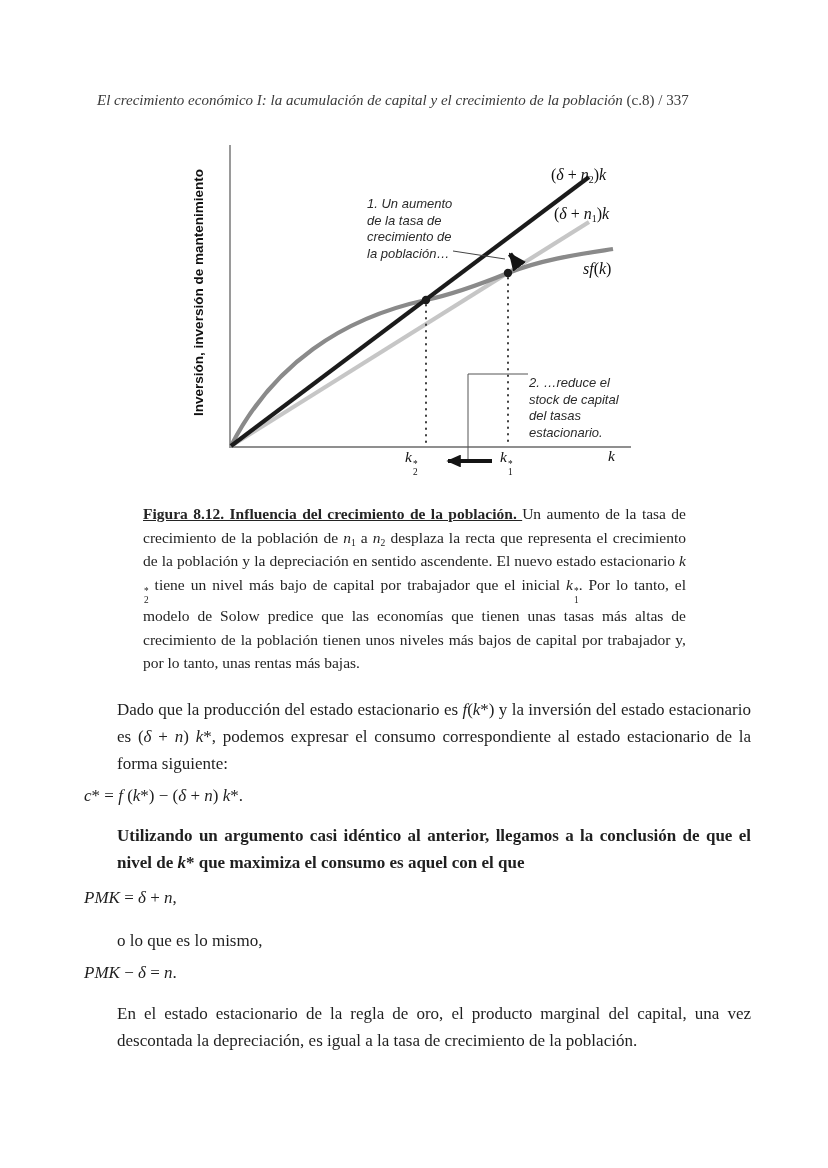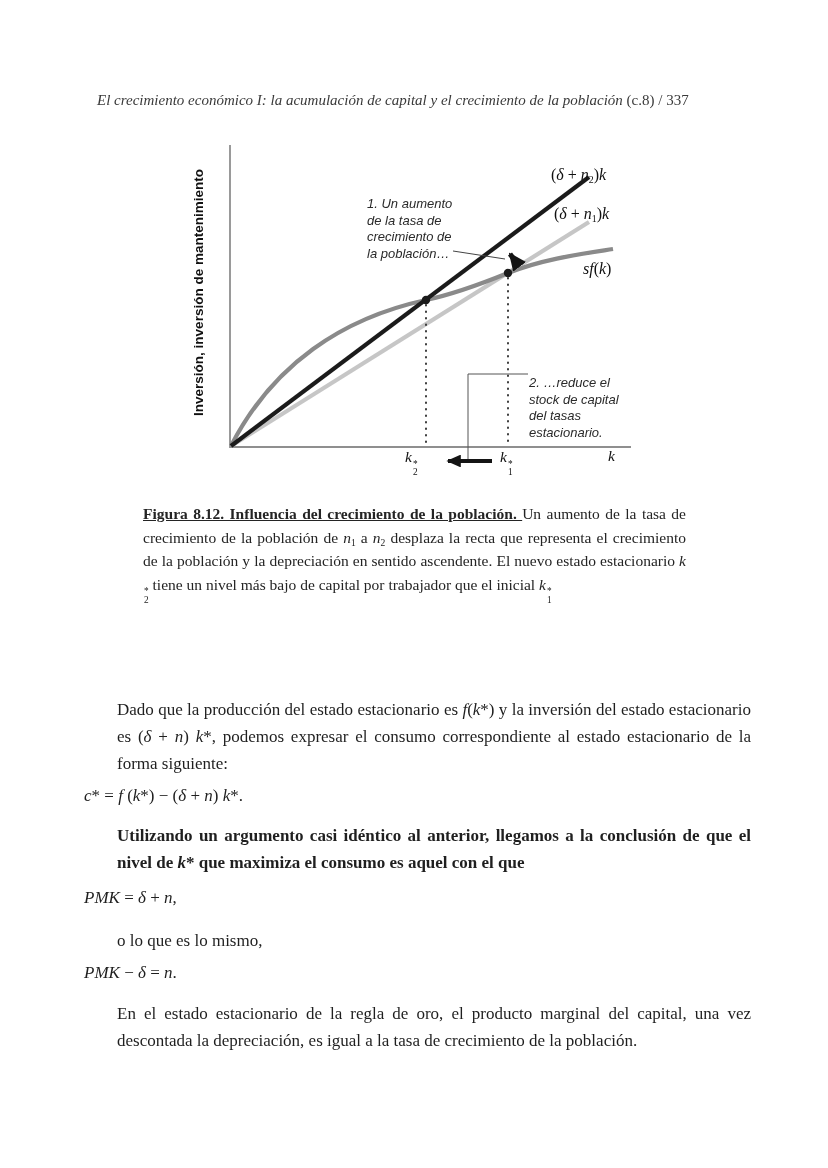--- a/index.html
+++ b/index.html
@@ -110,21 +110,21 @@
     <div>estacionario.</div>
   </div>
 </div>
 
 <div id="caption" class="abs"><span class="bd">Figura 8.12. Influencia del crecimiento de la población. </span><span>Un aumento de la tasa de crecimiento de la población de </span><span class="it">n</span><sub>1</sub><span> a </span><span class="it">n</span><sub>2</sub><span> desplaza la recta que representa el crecimiento de la población y la depreciación en sentido ascendente. El nuevo estado estacionario </span><span class="it">k</span><span class="stk">
       <span>*</span>
       <span>2</span>
     </span><span> tiene un nivel más bajo de capital por trabajador que el inicial </span><span class="it">k</span><span class="stk">
       <span>*</span>
       <span>1</span>
-    </span></div>
+    </span><span>. Por lo tanto, el modelo de Solow predice que las economías que tienen unas tasas más altas de crecimiento de la población tienen unos niveles más bajos de capital por trabajador y, por lo tanto, unas rentas más bajas.</span></div>
 
 <div id="p1" class="abs para"><span>Dado que la producción del estado estacionario es </span><span class="it">f</span><span>(</span><span class="it">k</span><span>*) y la inversión del estado estacionario es (</span><span class="it">δ</span><span> + </span><span class="it">n</span><span>) </span><span class="it">k</span><span>*, podemos expresar el consumo correspondiente al estado estacionario de la forma siguiente:</span></div>
 <div id="eq1" class="abs equation"><span class="it">c</span><span>* = </span><span class="it">f</span><span> (</span><span class="it">k</span><span>*) − (</span><span class="it">δ</span><span> + </span><span class="it">n</span><span>) </span><span class="it">k</span><span>*.</span></div>
 <div id="p2" class="abs para"><span>Utilizando un argumento casi idéntico al anterior, llegamos a la conclusión de que el nivel de </span><span class="it">k</span><span>* que maximiza el consumo es aquel con el que</span></div>
 <div id="eq2" class="abs equation"><span class="it">PMK</span><span> = </span><span class="it">δ</span><span> + </span><span class="it">n</span><span>,</span></div>
 <div id="p3" class="abs para">o lo que es lo mismo,</div>
 <div id="eq3" class="abs equation"><span class="it">PMK</span><span> − </span><span class="it">δ</span><span> = </span><span class="it">n</span><span>.</span></div>
 <div id="p4" class="abs para">En el estado estacionario de la regla de oro, el producto marginal del capital, una vez descontada la depreciación, es igual a la tasa de crecimiento de la población.</div>
 
 </body></html>

